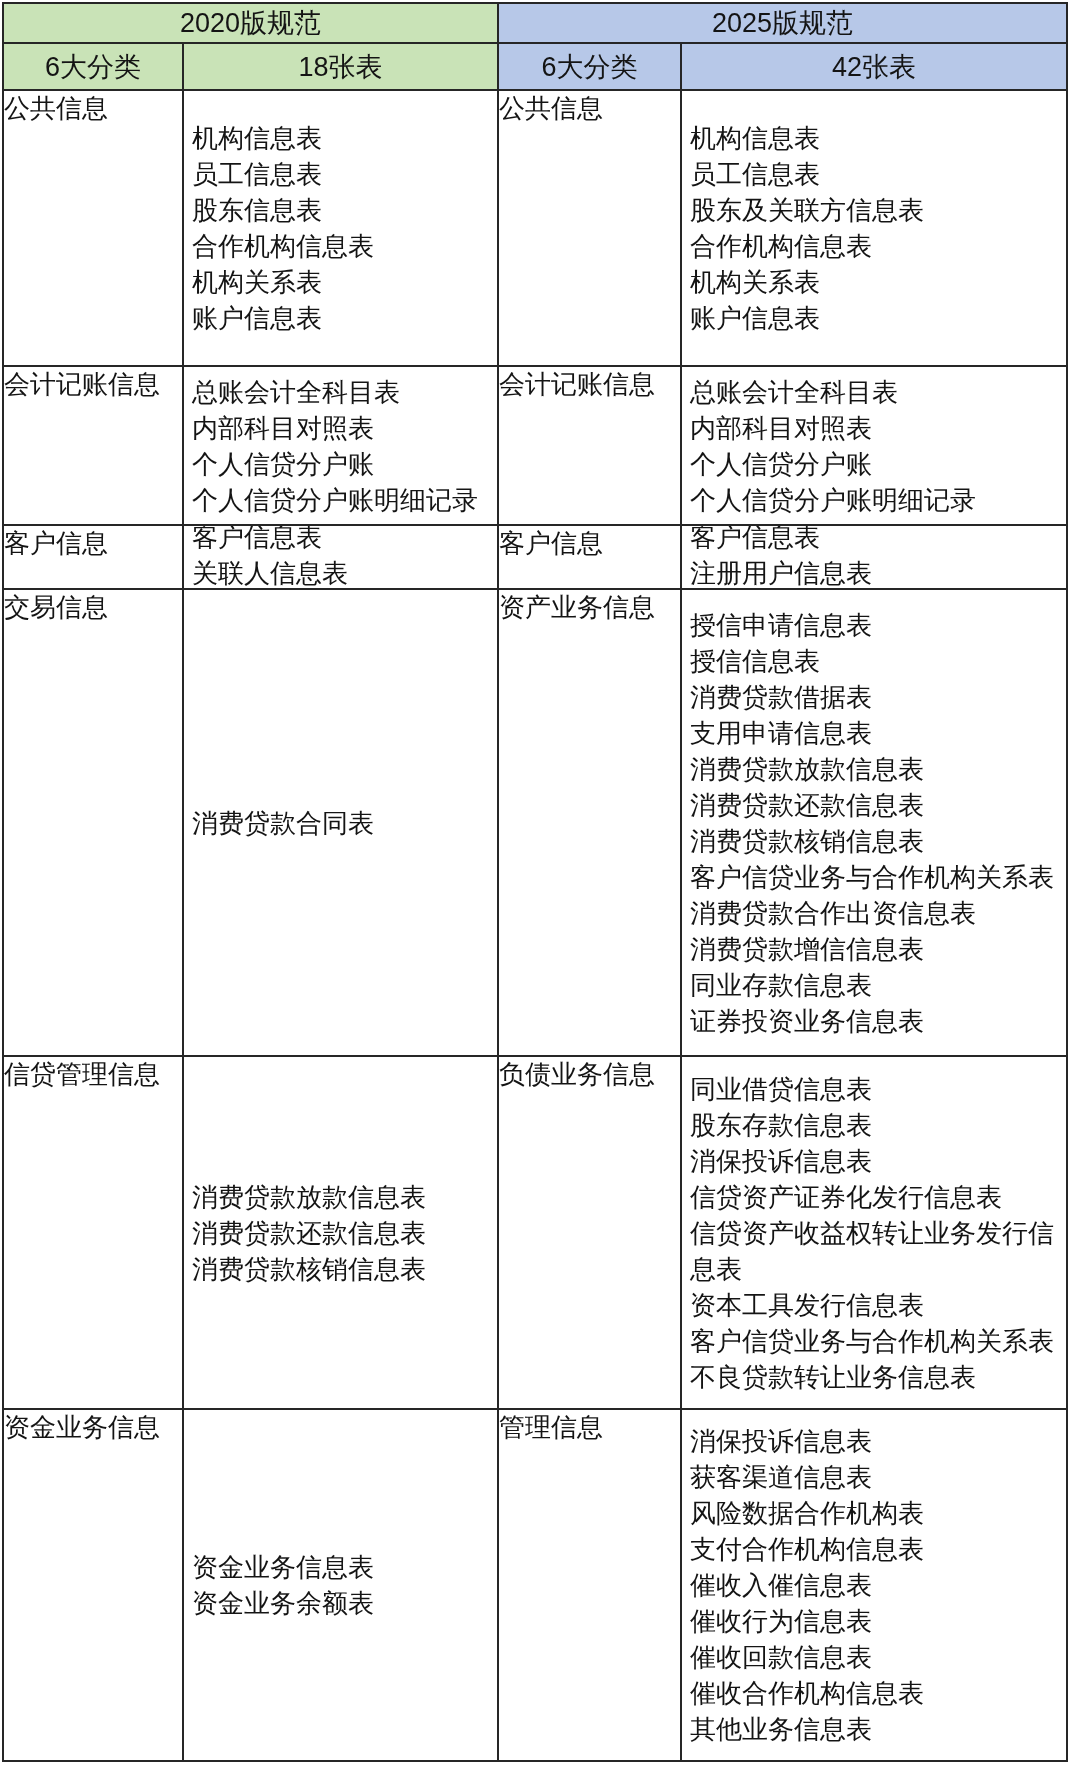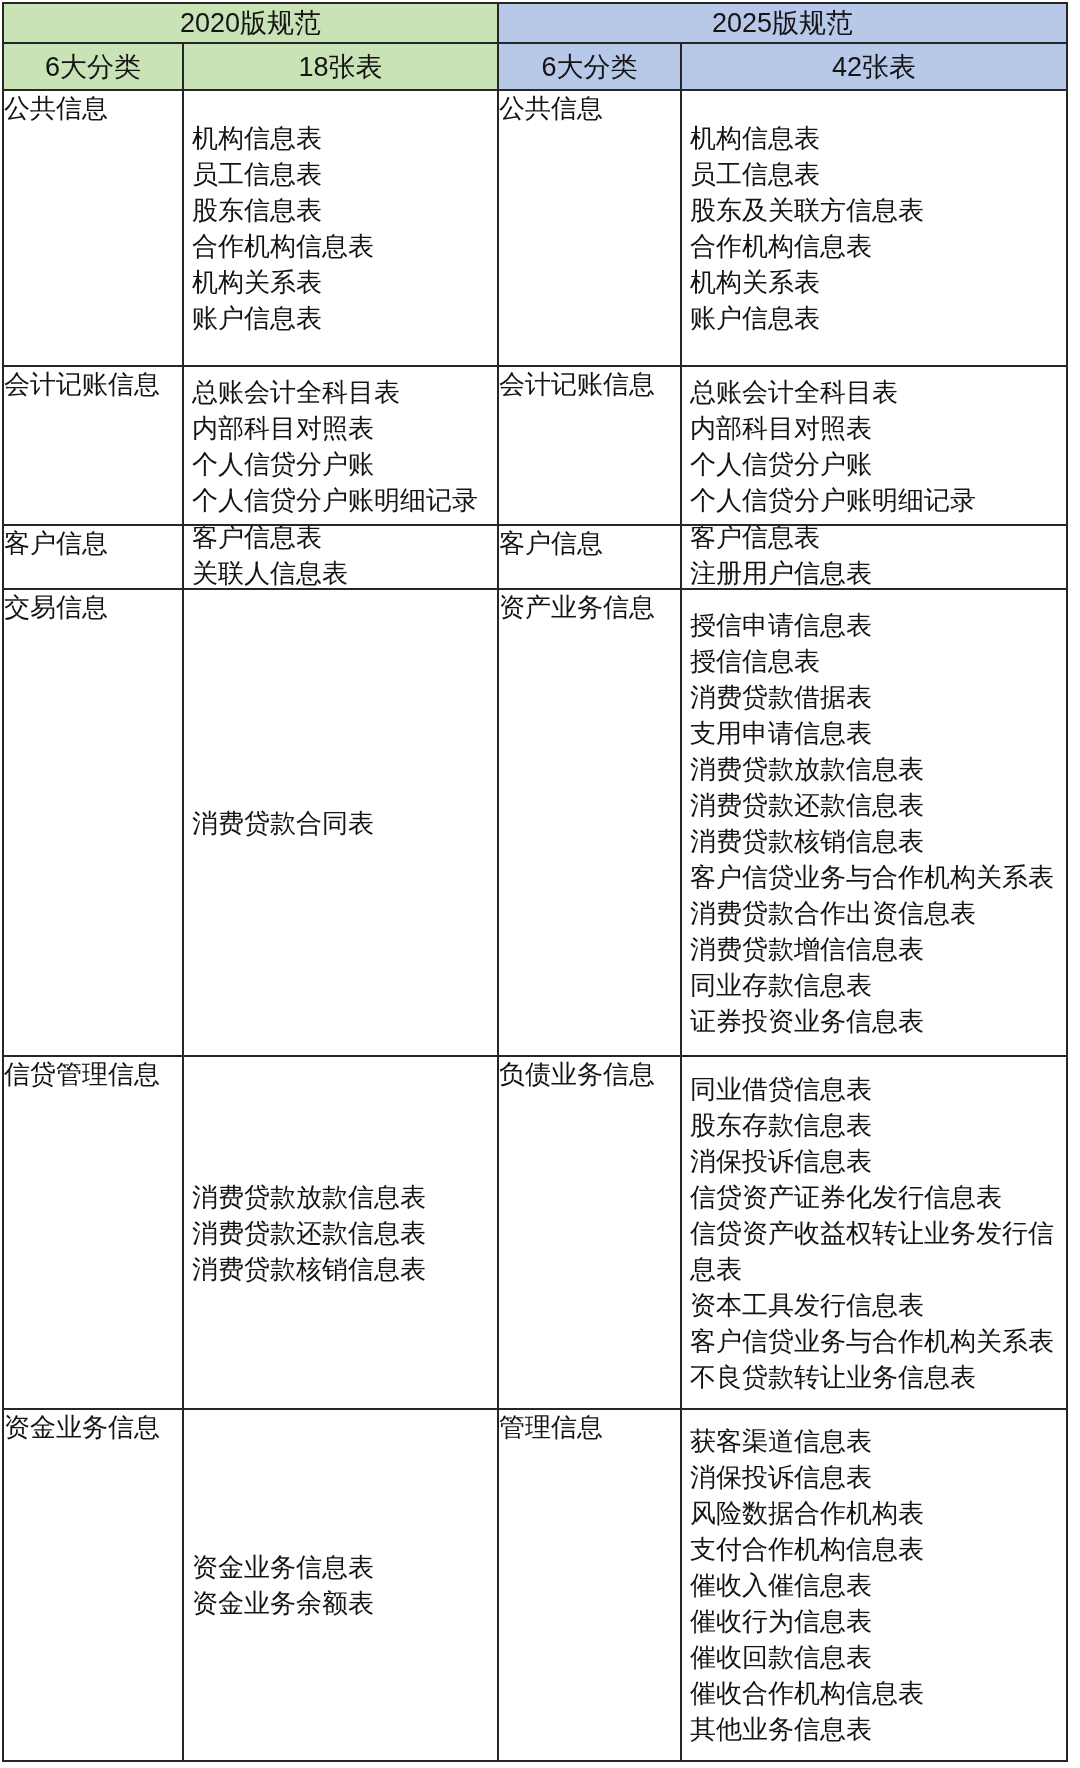--- a/index.html
+++ b/index.html
@@ -198,22 +198,22 @@
       <span>资金业务信息</span>
     </div>
     <div class="cell tables-cell">
         <div class="tline">资金业务信息表</div>
         <div class="tline">资金业务余额表</div>
       </div>
     <div class="cell cat-cell">
       <span>管理信息</span>
     </div>
     <div class="cell tables-cell">
+        <div class="tline">消保投诉信息表</div>
         <div class="tline">获客渠道信息表</div>
-        <div class="tline">消保投诉信息表</div>
         <div class="tline">风险数据合作机构表</div>
         <div class="tline">支付合作机构信息表</div>
         <div class="tline">催收入催信息表</div>
         <div class="tline">催收行为信息表</div>
         <div class="tline">催收回款信息表</div>
         <div class="tline">催收合作机构信息表</div>
         <div class="tline">其他业务信息表</div>
       </div>
   </div>
 

